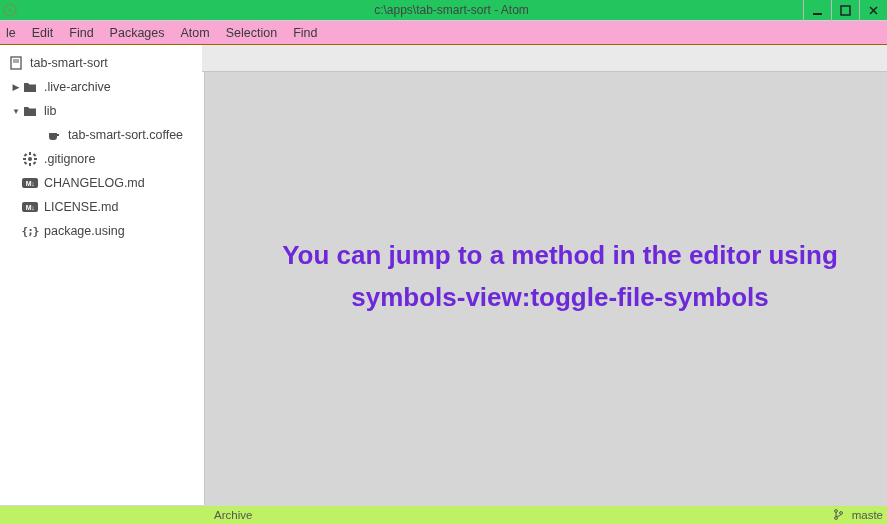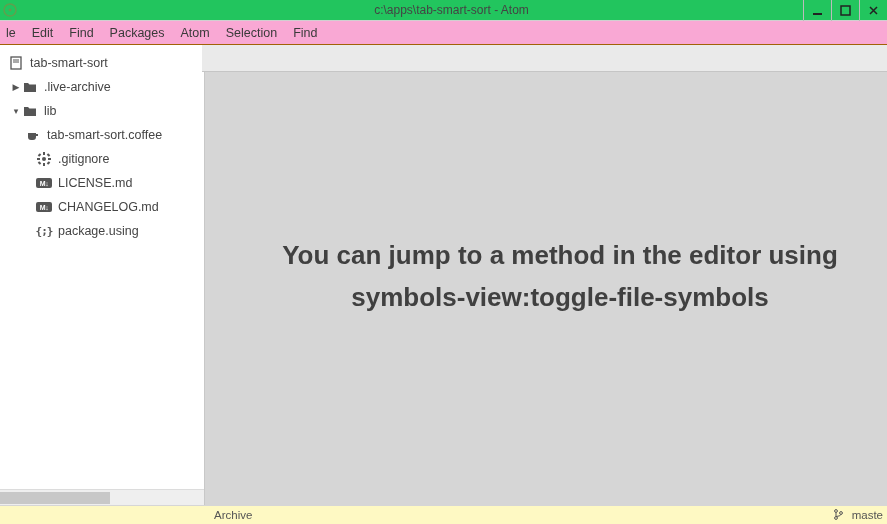--- a/index.html
+++ b/index.html
@@ -11,39 +11,39 @@
 .titlebar-btn { width: 28px; height: 21px; display: flex; align-items: center; justify-content: center; border-left: 1px solid #bbb; font-size: 11px; font-weight: bold; color: #222; cursor: default; }
 .titlebar-btn svg { width: 11px; height: 11px; }
 .titlebar-logo { position: absolute; left: 2px; top: 2px; width: 16px; height: 16px; }
 
 .menubar { height: 24px; background: #f9a8d4; display: flex; align-items: center; padding: 0 4px; border-bottom: 1px solid #a16207; }
 .menubar-item { padding: 3px 8px; font-size: 12.5px; color: #3a3a3a; cursor: default; }
 .menubar-item.cut { padding-left: 2px; }
 
 .body-area { display: flex; height: calc(524px - 21px - 24px - 19px); background: #fff; }
 
-.sidebar { width: 204px; background: #fff; overflow: hidden; display: flex; flex-direction: column; }
+.sidebar { width: 204px; background: #fff; overflow: hidden; display: flex; flex-direction: row; }
 .tree { flex: 1; padding-top: 6px; font-size: 12.5px; color: #333; }
 .tree-row { display: flex; align-items: center; height: 24px; cursor: default; }
 .tree-row .arrow { width: 12px; text-align: center; color: #555; font-size: 9px; }
 .tree-row .icon { width: 16px; margin-right: 6px; display: flex; align-items: center; justify-content: center; color: #555; }
 .tree-row .label { color: #444; }
 .indent-0 { padding-left: 8px; }
 .indent-1 { padding-left: 10px; }
-.indent-2 { padding-left: 25px; }
-.indent-1b { padding-left: 36px; }
+.indent-2 { padding-left: 25px; justify-content: center; }
+.indent-1b { padding-left: 22px; }
 
 .scrollbar-track { height: 16px; background: #efefef; position: relative; border-top: 1px solid #dcdcdc; }
 .scrollbar-thumb { position: absolute; left: 0; top: 2px; height: 12px; width: 110px; background: #c8c8c8; border-radius: 0; }
 
 .editor { flex: 1; background: #d6d6d6; border-left: 1px solid #c8c8c8; border-top: 3px solid #d6d6d6; position: relative; display: flex; align-items: center; justify-content: center; }
 .editor::before { content:""; position:absolute; left:-3px; top:-3px; right:0; height:26px; background:#eaeaea; border-bottom:1px solid #c5c5c5;}
-.editor-hint { color: #404040; font-size: 26px; font-weight: bold; text-align: center; padding: 0 20px; line-height: 1.6; position: relative; z-index: 1; margin-left: 28px; }
-
-.statusbar { height: 19px; background: #fef9c3; border-top: 1px solid #d6d6d6; display: flex; align-items: center; font-size: 11.5px; color: #555; }
+.editor-hint { color: #6d28d9; font-size: 26px; font-weight: bold; text-align: center; padding: 0 20px; line-height: 1.6; position: relative; z-index: 1; margin-left: 28px; }
+
+.statusbar { height: 19px; background: #bef264; border-top: 1px solid #d6d6d6; display: flex; align-items: center; font-size: 11.5px; color: #555; }
 .statusbar-left { width: 204px; }
 .statusbar-archive { padding-left: 10px; }
 .statusbar-right { margin-left: auto; padding-right: 4px; display: flex; align-items: flex-start; gap: 8px; }
 
 .icon svg { width: 14px; height: 14px; }
 .folder-dark { fill: #555; }
 .folder-root { fill: none; stroke: #555; stroke-width: 1.3; }
 .gear { fill: #555; }
 .md-badge { width: 16px; height: 10px; background: #555; border-radius: 2px; display: flex; align-items: center; justify-content: center; }
 .md-badge span { color: #fff; font-size: 7px; font-weight: bold; letter-spacing: -0.5px; }
@@ -153,30 +153,30 @@
           </span>
         <span class="label">.gitignore</span>
       </div>
 
       <div class="tree-row indent-1b">
         <span class="icon">
             <div class="md-badge">
               <span>M↓</span>
             </div>
           </span>
-        <span class="label">LICENSE.md</span>
+        <span class="label">CHANGELOG.md</span>
       </div>
 
       <div class="tree-row indent-1b">
         <span class="icon">
             <div class="md-badge">
               <span>M↓</span>
             </div>
           </span>
-        <span class="label">CHANGELOG.md</span>
+        <span class="label">LICENSE.md</span>
       </div>
 
       <div class="tree-row indent-1b">
         <span class="icon">
             <span class="json-icon">{;}</span>
           </span>
         <span class="label">package.using</span>
       </div>
 
 

